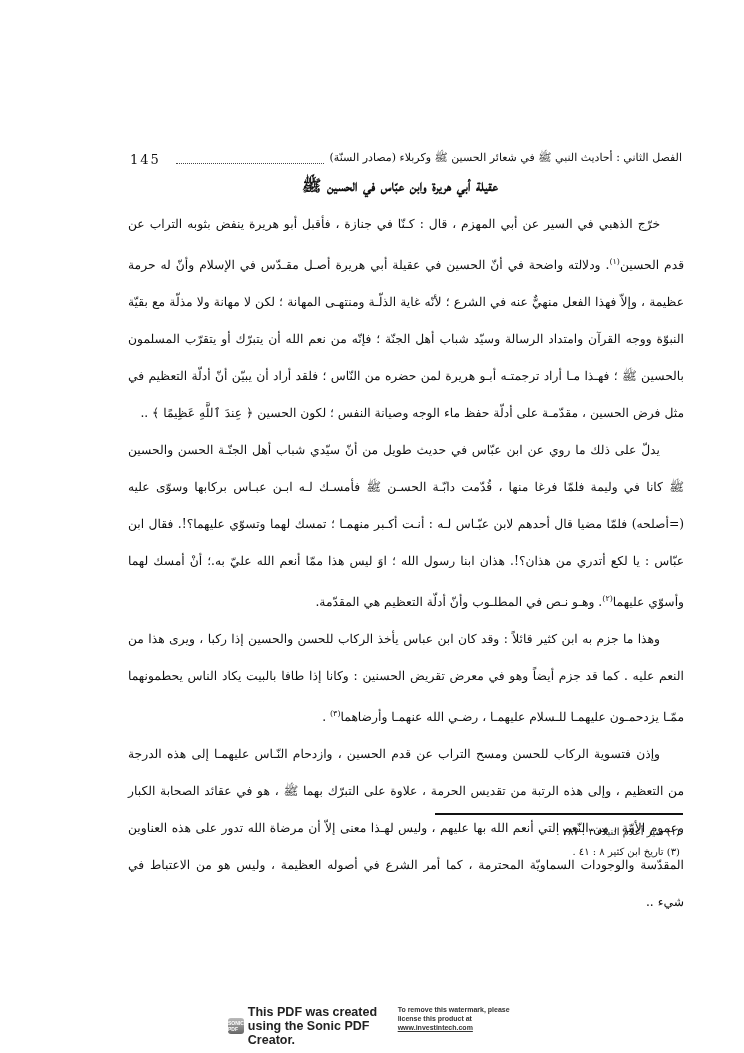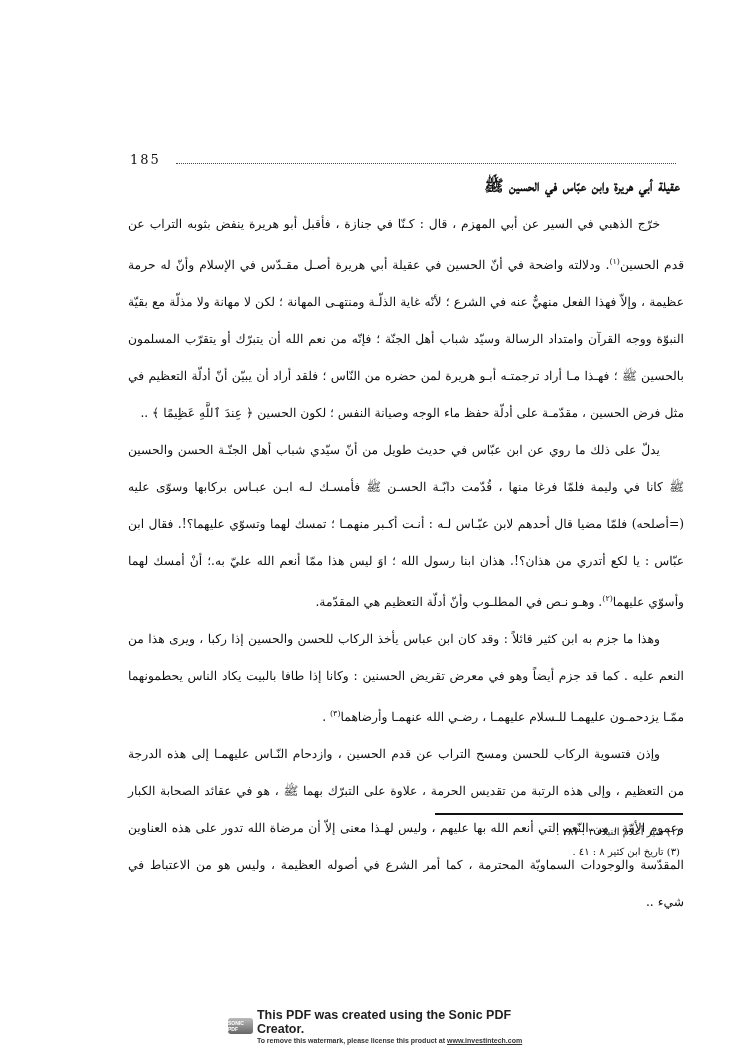--- a/index.html
+++ b/index.html
@@ -2,42 +2,43 @@
 <html><head>
 <meta charset="utf-8">
 <style>
   html, body { margin:0; padding:0; background:#ffffff; }
   body { width:744px; height:1053px; position:relative; overflow:hidden; font-family:"DejaVu Serif", serif; color:#111; }
   .page { position:absolute; left:0; top:0; width:744px; height:1053px; }
   .header { position:absolute; top:150px; left:130px; width:552px; height:18px; direction:rtl; font-size:11px; display:flex; align-items:center; }
   .header .title { white-space:nowrap; }
   .header .dots { flex:1; border-bottom:1px dotted #444; margin:0 6px; height:8px; }
   .header .pageno { font-size:13px; letter-spacing:2px; direction:ltr; min-width:40px; text-align:left; }
-  .section-title { position:absolute; top:176px; left:120px; width:560px; direction:rtl; font-size:16px; font-weight:bold; }
+  .section-title { position:absolute; top:176px; left:120px; width:560px; text-align:center; direction:rtl; font-size:16px; font-weight:bold; }
   .body { position:absolute; top:206px; left:128px; width:556px; direction:rtl; font-size:12.3px; line-height:37px; text-align:justify; }
   .para { margin:0; text-indent:24px; }
   sup { font-size:8px; }
   .fn-rule { position:absolute; top:813px; left:435px; width:248px; height:2px; background:#111; }
   .footnotes { position:absolute; top:822px; left:400px; width:280px; direction:rtl; font-size:10px; line-height:20px; }
   .footnote { margin:0; }
   .watermark { position:absolute; top:1008px; left:228px; width:300px; height:36px; display:flex; align-items:center; gap:4px; font-family:"Liberation Sans", sans-serif; }
   .wm-logo { width:28px; height:16px; background:linear-gradient(#bbb,#666); border-radius:3px; color:#fff; font-size:5px; display:flex; align-items:center; justify-content:center; font-weight:bold; }
-  .wm-text { display:flex; flex-direction:column; }
+  .wm-text { display:flex; }
   .wm-line1 { font-size:12.5px; font-weight:bold; color:#222; line-height:14px; }
   .wm-line2 { font-size:7px; font-weight:bold; color:#333; line-height:9px; }
   .wm-link { text-decoration:underline; color:#333; }
 </style>
 </head>
 <body>
 
 <div class="page">
 
   <div class="header">
+    <span class="title">الفصل الثاني : أحاديث النبي ﷺ في شعائر الحسين ﷺ وكربلاء (مصادر السنّة)</span>
     <span class="dots"></span>
-    <span class="pageno">185</span>
+    <span class="pageno">145</span>
   </div>
 
   <div class="section-title">عقيلة أبي هريرة وابن عبّاس في الحسين ﷺ</div>
 
   <div class="body">
     <p class="para">
       <span>خرّج الذهبي في السير عن أبي المهزم ، قال : كـنّا في جنازة ، فأقبل أبو هريرة ينفض بثوبه التراب عن قدم الحسين</span><sup>(١)</sup><span>. ودلالته واضحة في أنّ الحسين في عقيلة أبي هريرة أصـل مقـدّس في الإسلام وأنّ له حرمة عظيمة ، وإلاّ فهذا الفعل منهيٌّ عنه في الشرع ؛ لأنّه غاية الذلّـة ومنتهـى المهانة ؛ لكن لا مهانة ولا مذلّة مع بقيّة النبوّة ووجه القرآن وامتداد الرسالة وسيّد شباب أهل الجنّة ؛ فإنّه من نعم الله أن يتبرّك أو يتقرّب المسلمون بالحسين ﷺ ؛ فهـذا مـا أراد ترجمتـه أبـو هريرة لمن حضره من النّاس ؛ فلقد أراد أن يبيّن أنّ أدلّة التعظيم في مثل فرض الحسين ، مقدّمـة على أدلّة حفظ ماء الوجه وصيانة النفس ؛ لكون الحسين ﴿ عِندَ ٱللَّهِ عَظِيمًا ﴾ ..</span>
     </p>
     <p class="para">
       <span>يدلّ على ذلك ما روي عن ابن عبّاس في حديث طويل من أنّ سيّدي شباب أهل الجنّـة الحسن والحسين ﷺ كانا في وليمة فلمّا فرغا منها ، قُدّمت دابّـة الحسـن ﷺ فأمسـك لـه ابـن عبـاس بركابها وسوّى عليه (=أصلحه) فلمّا مضيا قال أحدهم لابن عبّـاس لـه : أنـت أكـبر منهمـا ؛ تمسك لهما وتسوّي عليهما؟!. فقال ابن عبّاس : يا لكع أتدري من هذان؟!. هذان ابنا رسول الله ؛ اوَ ليس هذا ممّا أنعم الله عليّ به.؛ أنْ أمسك لهما وأسوّي عليهما</span><sup>(٢)</sup><span>. وهـو نـص في المطلـوب وأنّ أدلّة التعظيم هي المقدّمة.</span>

